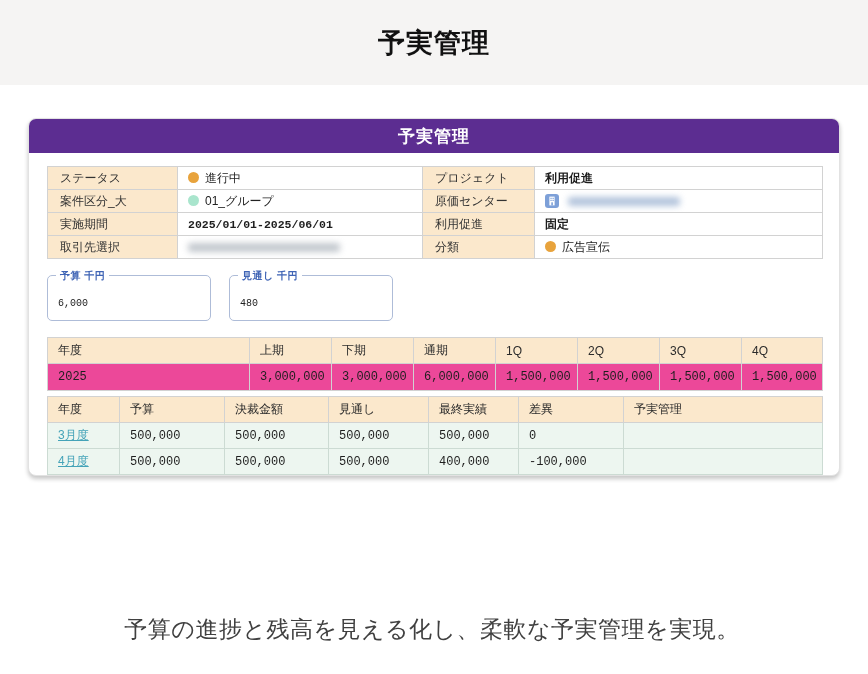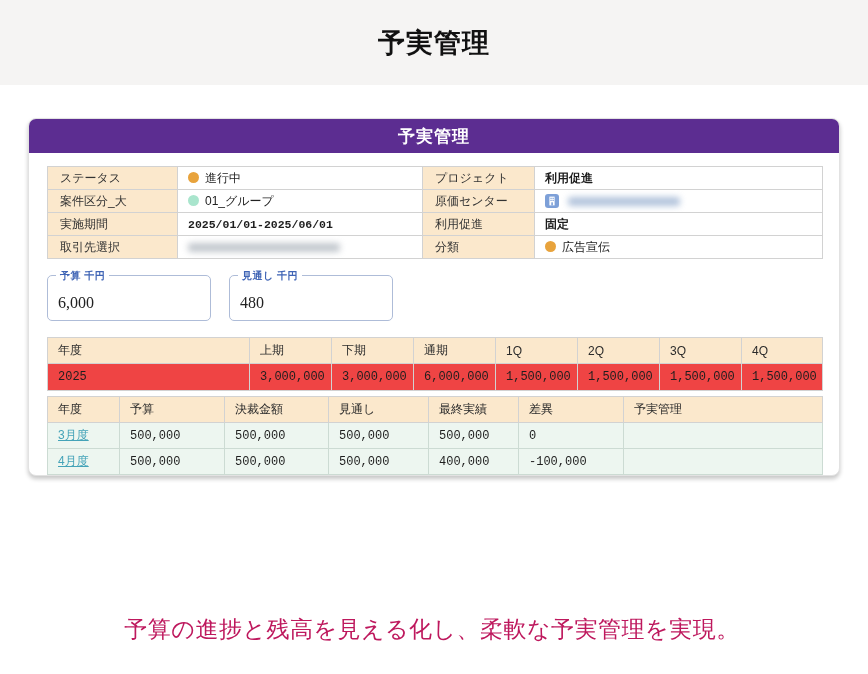--- a/index.html
+++ b/index.html
@@ -75,47 +75,47 @@
   }
   .mat-field .flabel {
     position: absolute; top: -7px; left: 8px;
     background: #fff; padding: 0 4px;
     font-size: 10px; font-weight: 700; color: #3f64b5; letter-spacing: .5px;
   }
   .mat-field input {
     border: none; outline: none; background: transparent;
     width: 100%; height: 100%;
     padding: 10px 0 0 10px;
-    font-size: 16px; color: #222;
-    font-family: Liberation Serif, serif;
+    font-size: 10px; color: #222;
+    font-family: Liberation Mono, monospace;
   }
 
   
   .data-table th, .data-table td {
     border: 1px solid #d2d2d2;
     font-size: 12px;
     padding: 4px 10px;
     text-align: left;
     font-weight: 400;
     white-space: nowrap; overflow: hidden; margin-left: 24px;
   }
   .data-table th { background: #fbe8cc; color: #2b2b2b; height: 23px; }
   .annual-table { margin-top: 16px; }
-  .annual-table td { height: 27px; background: #ef4444; }
+  .annual-table td { height: 27px; background: #ec4899; }
   .monthly-table { margin-top: 5px; }
   .monthly-table td { height: 25px; background: #edf6f0; border-color: #ccdbd3; }
   .monthly-table th { border-color: #d2d2d2; }
   .num { font-family: Liberation Mono, monospace; font-size: 11.5px; color: #1e1e1e; }
   .month-cell { color: #44a3b8; font-weight: 700; text-decoration: underline; }
 
   .caption {
     position: absolute;
     left: 0; top: 614px; width: 864px;
     text-align: center;
-    font-size: 23px; color: #be185d;
+    font-size: 23px; color: #404040;
     letter-spacing: .5px;
   }
 </style>
 </head>
 <body>
 
 <div class="top-band">
   <div class="page-title">予実管理</div>
 </div>
 

